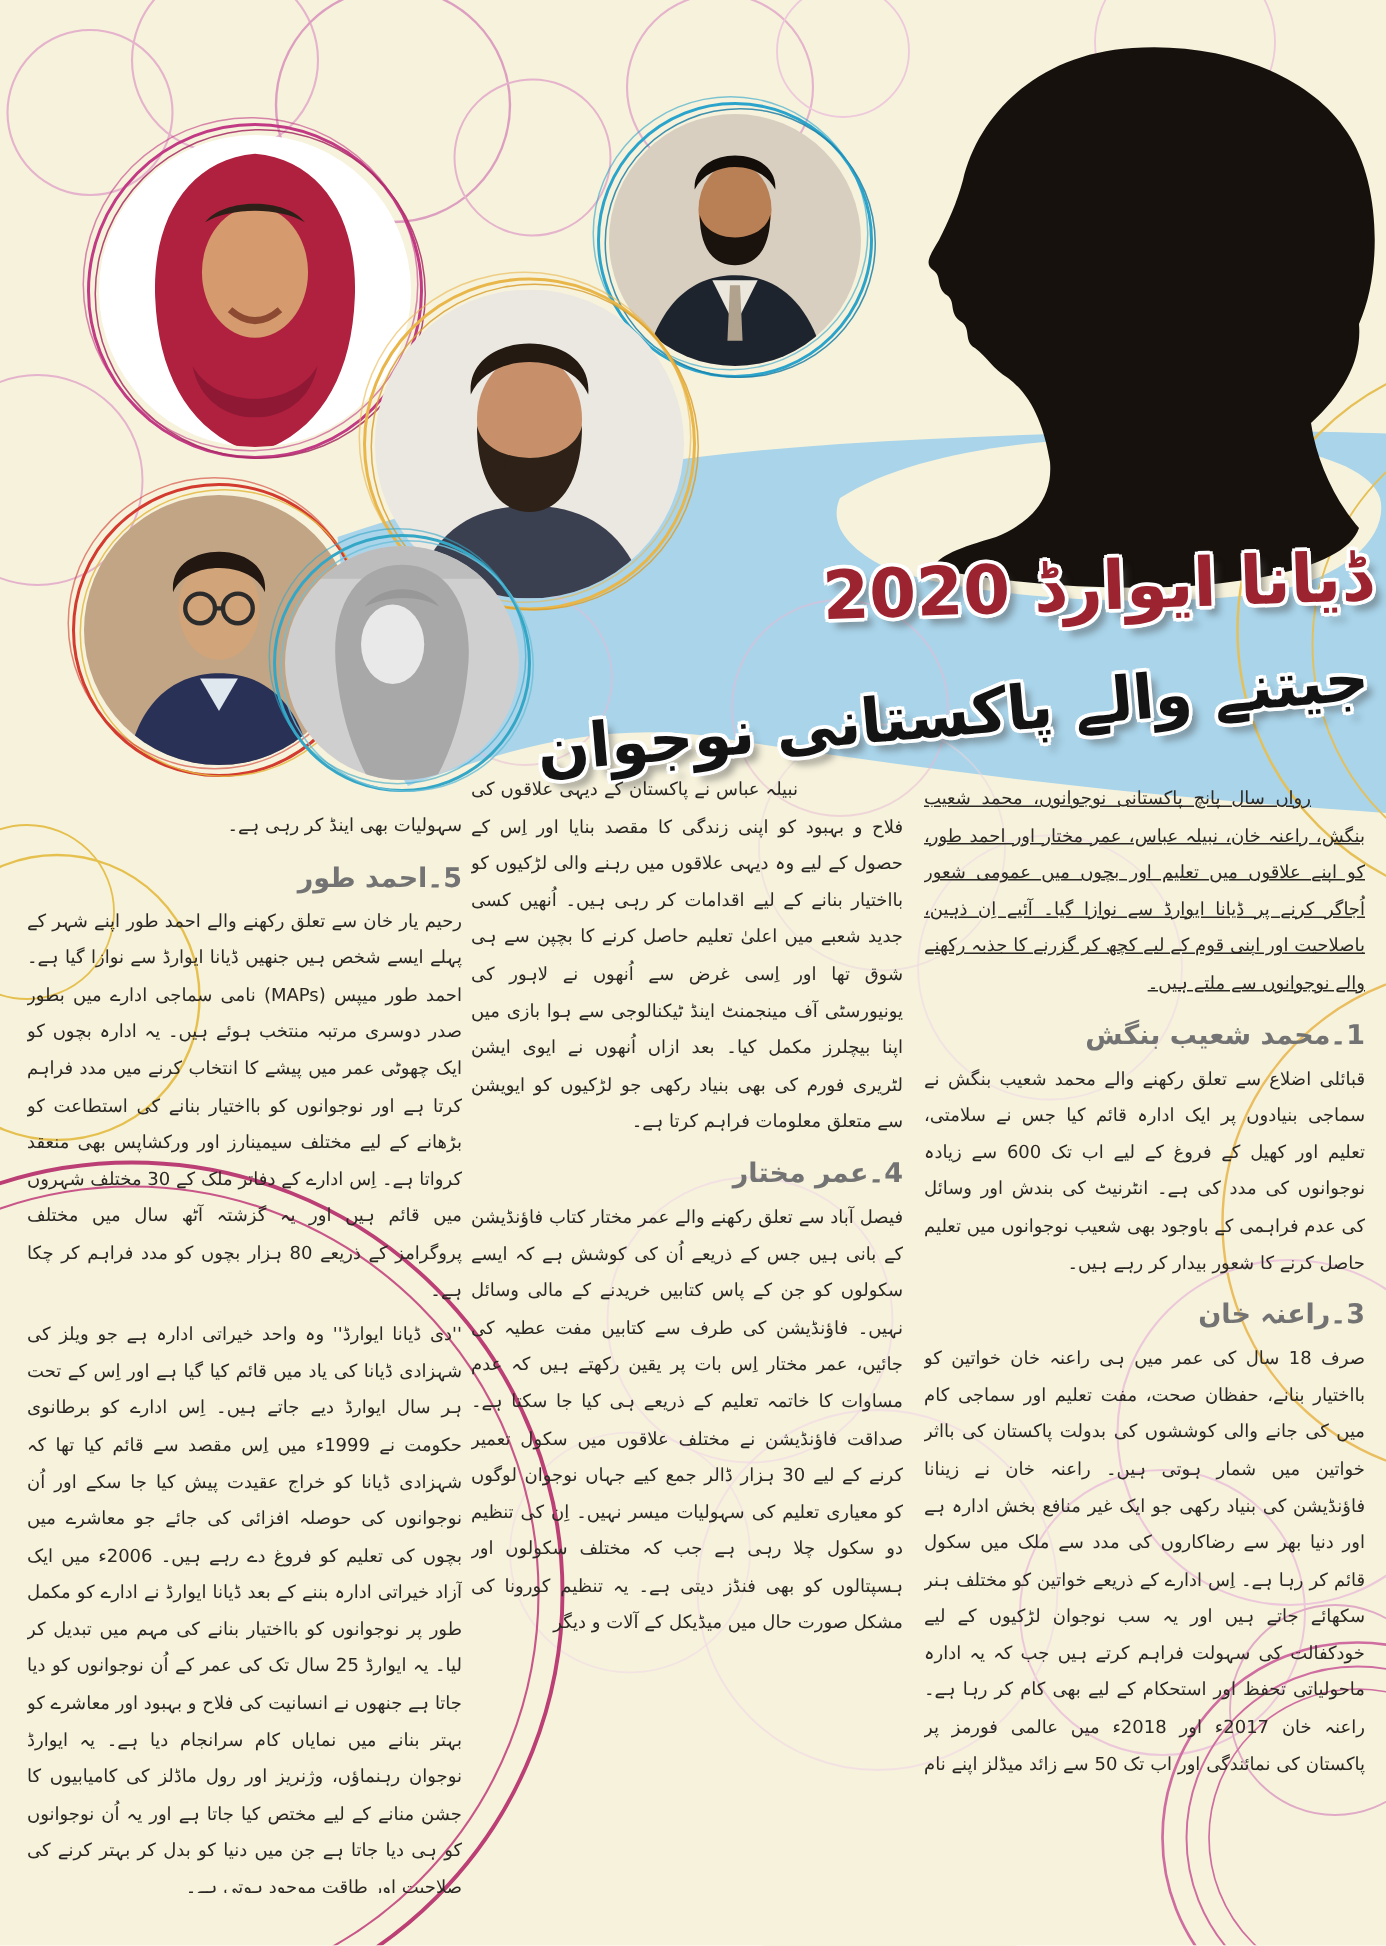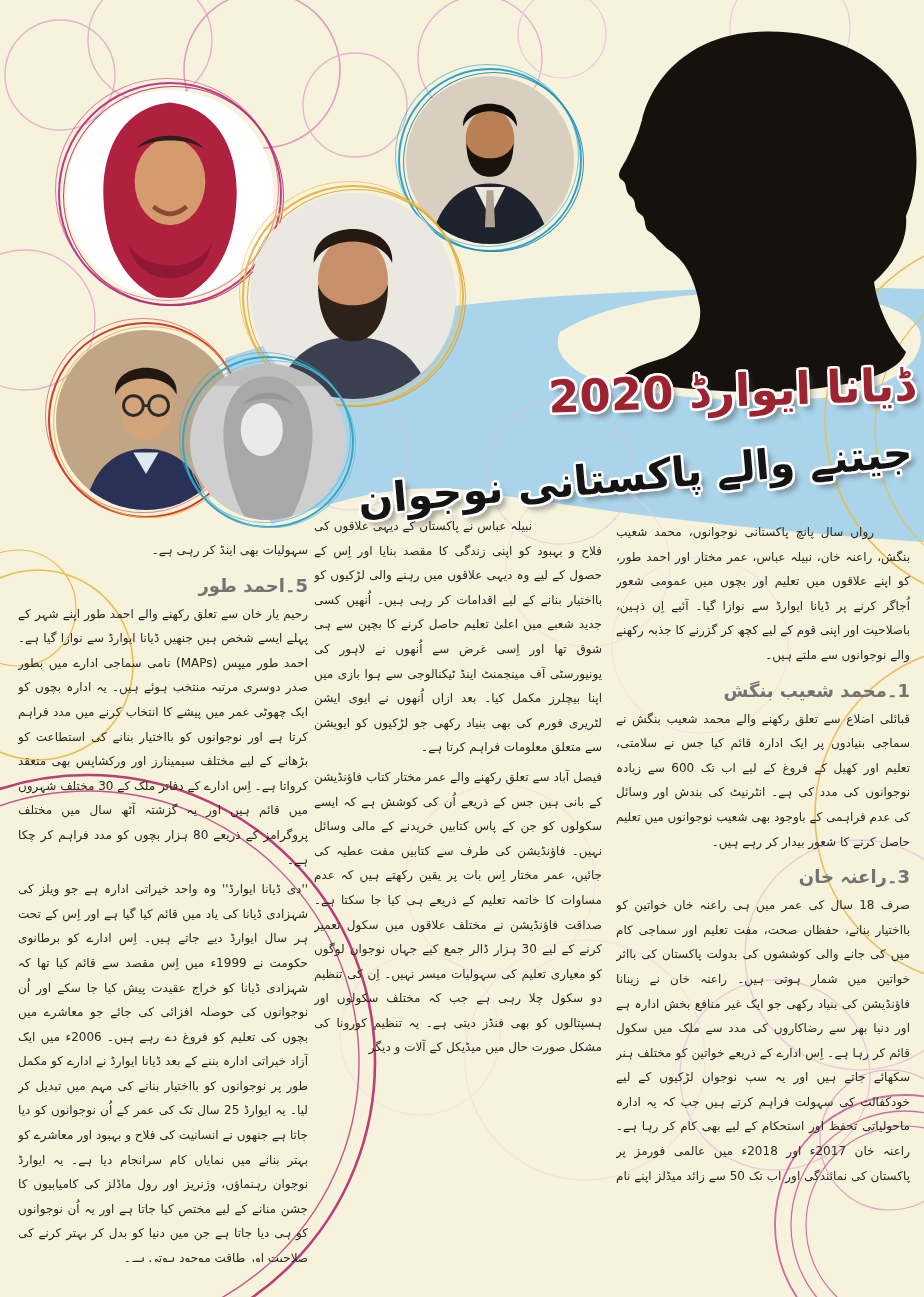--- a/index.html
+++ b/index.html
@@ -24,21 +24,21 @@
   .banner-l1{right:10px;top:358px;font-size:45px;color:#9c2430;transform:rotate(-2deg);transform-origin:100% 50%;}
   .banner-l2{right:12px;top:428px;font-size:41px;color:#141414;transform:rotate(-5deg);transform-origin:100% 50%;}
 
   
   .col{position:absolute;z-index:3;direction:rtl;text-align:justify;color:#2c2824;
        font-size:12px;line-height:2.05;overflow:hidden;}
   .col p{margin:0 0 5px;}
   #col-right{left:616px;top:520px;width:294px;height:668px;}
   #col-mid{left:314px;top:514px;width:288px;height:748px;}
   #col-left{left:18px;top:538px;width:290px;height:724px;}
-  .indent{text-indent:36px;}
+  .indent{text-indent:36px;text-decoration:underline;}
   .indent-big{text-indent:70px;}
   .sec-h{color:#737373;font-weight:bold;font-size:18px;line-height:1.5;margin:9px 0 3px;text-align:right;}
   .award-h{direction:ltr;text-align:left;font-family:"Liberation Sans",sans-serif;
            font-size:27px;font-weight:bold;color:#4e2656;margin:44px 0 10px 16px;letter-spacing:.5px;}
 </style>
 </head>
 <body>
 
 <div class="page">
 
@@ -194,20 +194,21 @@
     <p class="indent">رواں سال پانچ پاکستانی نوجوانوں، محمد شعیب بنگش، راعنہ خان، نبیلہ عباس، عمر مختار اور احمد طور، کو اپنے علاقوں میں تعلیم اور بچوں میں عمومی شعور اُجاگر کرنے پر ڈیانا ایوارڈ سے نوازا گیا۔ آئیے اِن ذہین، باصلاحیت اور اپنی قوم کے لیے کچھ کر گزرنے کا جذبہ رکھنے والے نوجوانوں سے ملتے ہیں۔</p>
     <div class="sec-h">1۔محمد شعیب بنگش</div>
     <p>قبائلی اضلاع سے تعلق رکھنے والے محمد شعیب بنگش نے سماجی بنیادوں پر ایک ادارہ قائم کیا جس نے سلامتی، تعلیم اور کھیل کے فروغ کے لیے اب تک 600 سے زیادہ نوجوانوں کی مدد کی ہے۔ انٹرنیٹ کی بندش اور وسائل کی عدم فراہمی کے باوجود بھی شعیب نوجوانوں میں تعلیم حاصل کرنے کا شعور بیدار کر رہے ہیں۔</p>
     <div class="sec-h">3۔راعنہ خان</div>
     <p>صرف 18 سال کی عمر میں ہی راعنہ خان خواتین کو بااختیار بنانے، حفظان صحت، مفت تعلیم اور سماجی کام میں کی جانے والی کوششوں کی بدولت پاکستان کی بااثر خواتین میں شمار ہوتی ہیں۔ راعنہ خان نے زینانا فاؤنڈیشن کی بنیاد رکھی جو ایک غیر منافع بخش ادارہ ہے اور دنیا بھر سے رضاکاروں کی مدد سے ملک میں سکول قائم کر رہا ہے۔ اِس ادارے کے ذریعے خواتین کو مختلف ہنر سکھائے جاتے ہیں اور یہ سب نوجوان لڑکیوں کے لیے خودکفالت کی سہولت فراہم کرتے ہیں جب کہ یہ ادارہ ماحولیاتی تحفظ اور استحکام کے لیے بھی کام کر رہا ہے۔ راعنہ خان 2017ء اور 2018ء میں عالمی فورمز پر پاکستان کی نمائندگی اور اب تک 50 سے زائد میڈلز اپنے نام کر چکی ہیں۔</p>
 
   </div>
 
   <div class="col" id="col-mid">
     <p class="indent-big">نبیلہ عباس نے پاکستان کے دیہی علاقوں کی فلاح و بہبود کو اپنی زندگی کا مقصد بنایا اور اِس کے حصول کے لیے وہ دیہی علاقوں میں رہنے والی لڑکیوں کو بااختیار بنانے کے لیے اقدامات کر رہی ہیں۔ اُنھیں کسی جدید شعبے میں اعلیٰ تعلیم حاصل کرنے کا بچپن سے ہی شوق تھا اور اِسی غرض سے اُنھوں نے لاہور کی یونیورسٹی آف مینجمنٹ اینڈ ٹیکنالوجی سے ہوا بازی میں اپنا بیچلرز مکمل کیا۔ بعد ازاں اُنھوں نے ایوی ایشن لٹریری فورم کی بھی بنیاد رکھی جو لڑکیوں کو ایویشن سے متعلق معلومات فراہم کرتا ہے۔</p>
+    <div class="sec-h">4۔عمر مختار</div>
     <p>فیصل آباد سے تعلق رکھنے والے عمر مختار کتاب فاؤنڈیشن کے بانی ہیں جس کے ذریعے اُن کی کوشش ہے کہ ایسے سکولوں کو جن کے پاس کتابیں خریدنے کے مالی وسائل نہیں۔ فاؤنڈیشن کی طرف سے کتابیں مفت عطیہ کی جائیں، عمر مختار اِس بات پر یقین رکھتے ہیں کہ عدم مساوات کا خاتمہ تعلیم کے ذریعے ہی کیا جا سکتا ہے۔ صداقت فاؤنڈیشن نے مختلف علاقوں میں سکول تعمیر کرنے کے لیے 30 ہزار ڈالر جمع کیے جہاں نوجوان لوگوں کو معیاری تعلیم کی سہولیات میسر نہیں۔ اِن کی تنظیم دو سکول چلا رہی ہے جب کہ مختلف سکولوں اور ہسپتالوں کو بھی فنڈز دیتی ہے۔ یہ تنظیم کورونا کی مشکل صورت حال میں میڈیکل کے آلات و دیگر</p>
   </div>
 
   <div class="col" id="col-left">
     <p>سہولیات بھی اینڈ کر رہی ہے۔</p>
     <div class="sec-h">5۔احمد طور</div>
     <p>رحیم یار خان سے تعلق رکھنے والے احمد طور اپنے شہر کے پہلے ایسے شخص ہیں جنھیں ڈیانا ایوارڈ سے نوازا گیا ہے۔ احمد طور میپس (MAPs) نامی سماجی ادارے میں بطور صدر دوسری مرتبہ منتخب ہوئے ہیں۔ یہ ادارہ بچوں کو ایک چھوٹی عمر میں پیشے کا انتخاب کرنے میں مدد فراہم کرتا ہے اور نوجوانوں کو بااختیار بنانے کی استطاعت کو بڑھانے کے لیے مختلف سیمینارز اور ورکشاپس بھی منعقد کرواتا ہے۔ اِس ادارے کے دفاتر ملک کے 30 مختلف شہروں میں قائم ہیں اور یہ گزشتہ آٹھ سال میں مختلف پروگرامز کے ذریعے 80 ہزار بچوں کو مدد فراہم کر چکا ہے۔</p>
     <p>''دی ڈیانا ایوارڈ'' وہ واحد خیراتی ادارہ ہے جو ویلز کی شہزادی ڈیانا کی یاد میں قائم کیا گیا ہے اور اِس کے تحت ہر سال ایوارڈ دیے جاتے ہیں۔ اِس ادارے کو برطانوی حکومت نے 1999ء میں اِس مقصد سے قائم کیا تھا کہ شہزادی ڈیانا کو خراج عقیدت پیش کیا جا سکے اور اُن نوجوانوں کی حوصلہ افزائی کی جائے جو معاشرے میں بچوں کی تعلیم کو فروغ دے رہے ہیں۔ 2006ء میں ایک آزاد خیراتی ادارہ بننے کے بعد ڈیانا ایوارڈ نے ادارے کو مکمل طور پر نوجوانوں کو بااختیار بنانے کی مہم میں تبدیل کر لیا۔ یہ ایوارڈ 25 سال تک کی عمر کے اُن نوجوانوں کو دیا جاتا ہے جنھوں نے انسانیت کی فلاح و بہبود اور معاشرے کو بہتر بنانے میں نمایاں کام سرانجام دیا ہے۔ یہ ایوارڈ نوجوان رہنماؤں، وژنریز اور رول ماڈلز کی کامیابیوں کا جشن منانے کے لیے مختص کیا جاتا ہے اور یہ اُن نوجوانوں کو ہی دیا جاتا ہے جن میں دنیا کو بدل کر بہتر کرنے کی صلاحیت اور طاقت موجود ہوتی ہے۔</p>
   </div>
 

